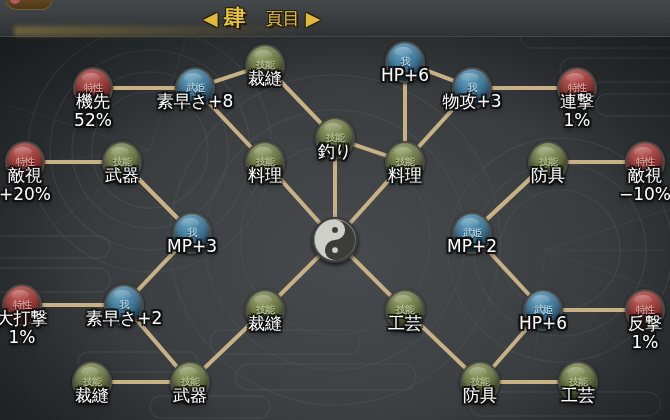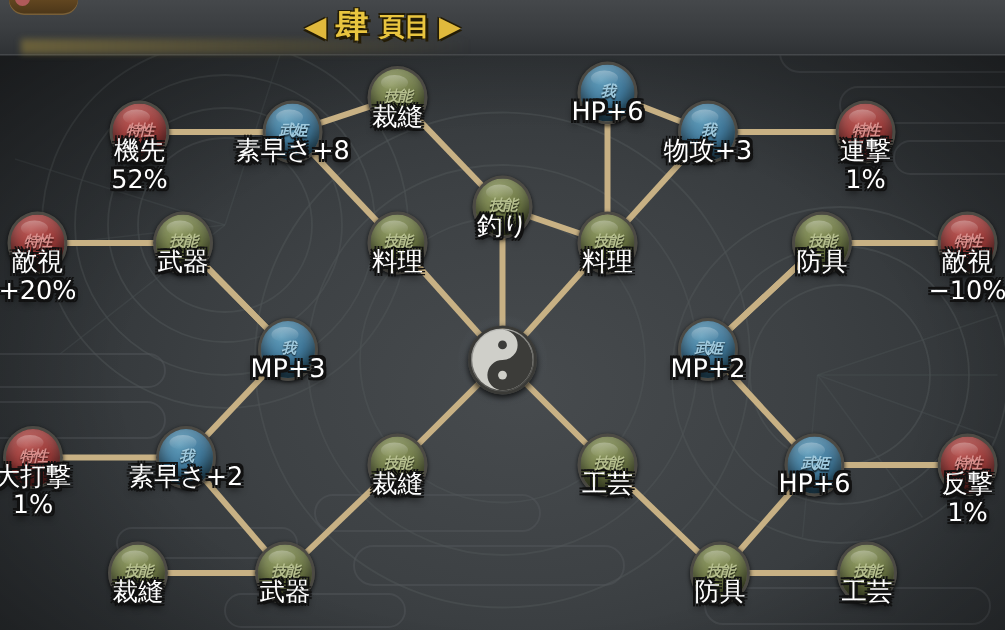--- a/index.html
+++ b/index.html
@@ -55,23 +55,23 @@
     font-size:19px;color:#e0b93c;
     text-shadow:1px 1px 0 #241c05,-1px -1px 0 #241c05,1px -1px 0 #241c05,-1px 1px 0 #241c05;
     cursor:pointer;line-height:1;
   }
   .pager .pg-num{
     font-size:22px;font-weight:bold;color:#e9c53f;
     text-shadow:2px 2px 0 #241c05,-1px -1px 0 #241c05,1px -1px 0 #241c05,-1px 1px 0 #241c05;
     line-height:1;
   }
   .pager .pg-suffix{
-    font-size:17px;font-weight:bold;color:#e9c53f;
+    font-size:17px;font-weight:normal;color:#e9c53f;
     text-shadow:2px 2px 0 #241c05,-1px -1px 0 #241c05,1px -1px 0 #241c05,-1px 1px 0 #241c05;
-    line-height:1;margin-left:1px;
+    line-height:1;margin-left:14px;
   }
   
   .links{position:absolute;inset:0;width:670px;height:420px;z-index:2;pointer-events:none;}
   
   .node{
     position:absolute;z-index:4;
     transform:translate(-50%,-50%);
     width:40px;height:40px;
     display:flex;align-items:center;justify-content:center;
     cursor:pointer;
@@ -87,21 +87,21 @@
     position:relative;
   }
   .orb::after{
     content:"";position:absolute;left:7px;top:4px;width:18px;height:10px;
     border-radius:50%;
     background:linear-gradient(180deg,rgba(255,255,255,.28),rgba(255,255,255,0));
   }
   .orb span{
     font-size:10px;line-height:10px;font-weight:bold;
     letter-spacing:-1px;
-    position:relative;z-index:2;font-style:italic;
+    position:relative;z-index:2;
   }
   .orb.red{background:radial-gradient(circle at 38% 28%,#b85552 0%,#9c3b39 45%,#6d2120 100%);}
   .orb.red span{color:#d98f8c;text-shadow:0 1px 1px rgba(0,0,0,.75);}
   .orb.green{background:radial-gradient(circle at 38% 28%,#8f9a62 0%,#6f7a46 45%,#47502a 100%);}
   .orb.green span{color:#b6bf8e;text-shadow:0 1px 1px rgba(0,0,0,.75);}
   .orb.blue{background:radial-gradient(circle at 38% 28%,#5f9cba 0%,#40789a 45%,#245065 100%);}
   .orb.blue span{color:#9fc9dd;text-shadow:0 1px 1px rgba(0,0,0,.75);}
   .node .label{
     position:absolute;top:24px;left:50%;transform:translateX(-50%);
     white-space:nowrap;text-align:center;

